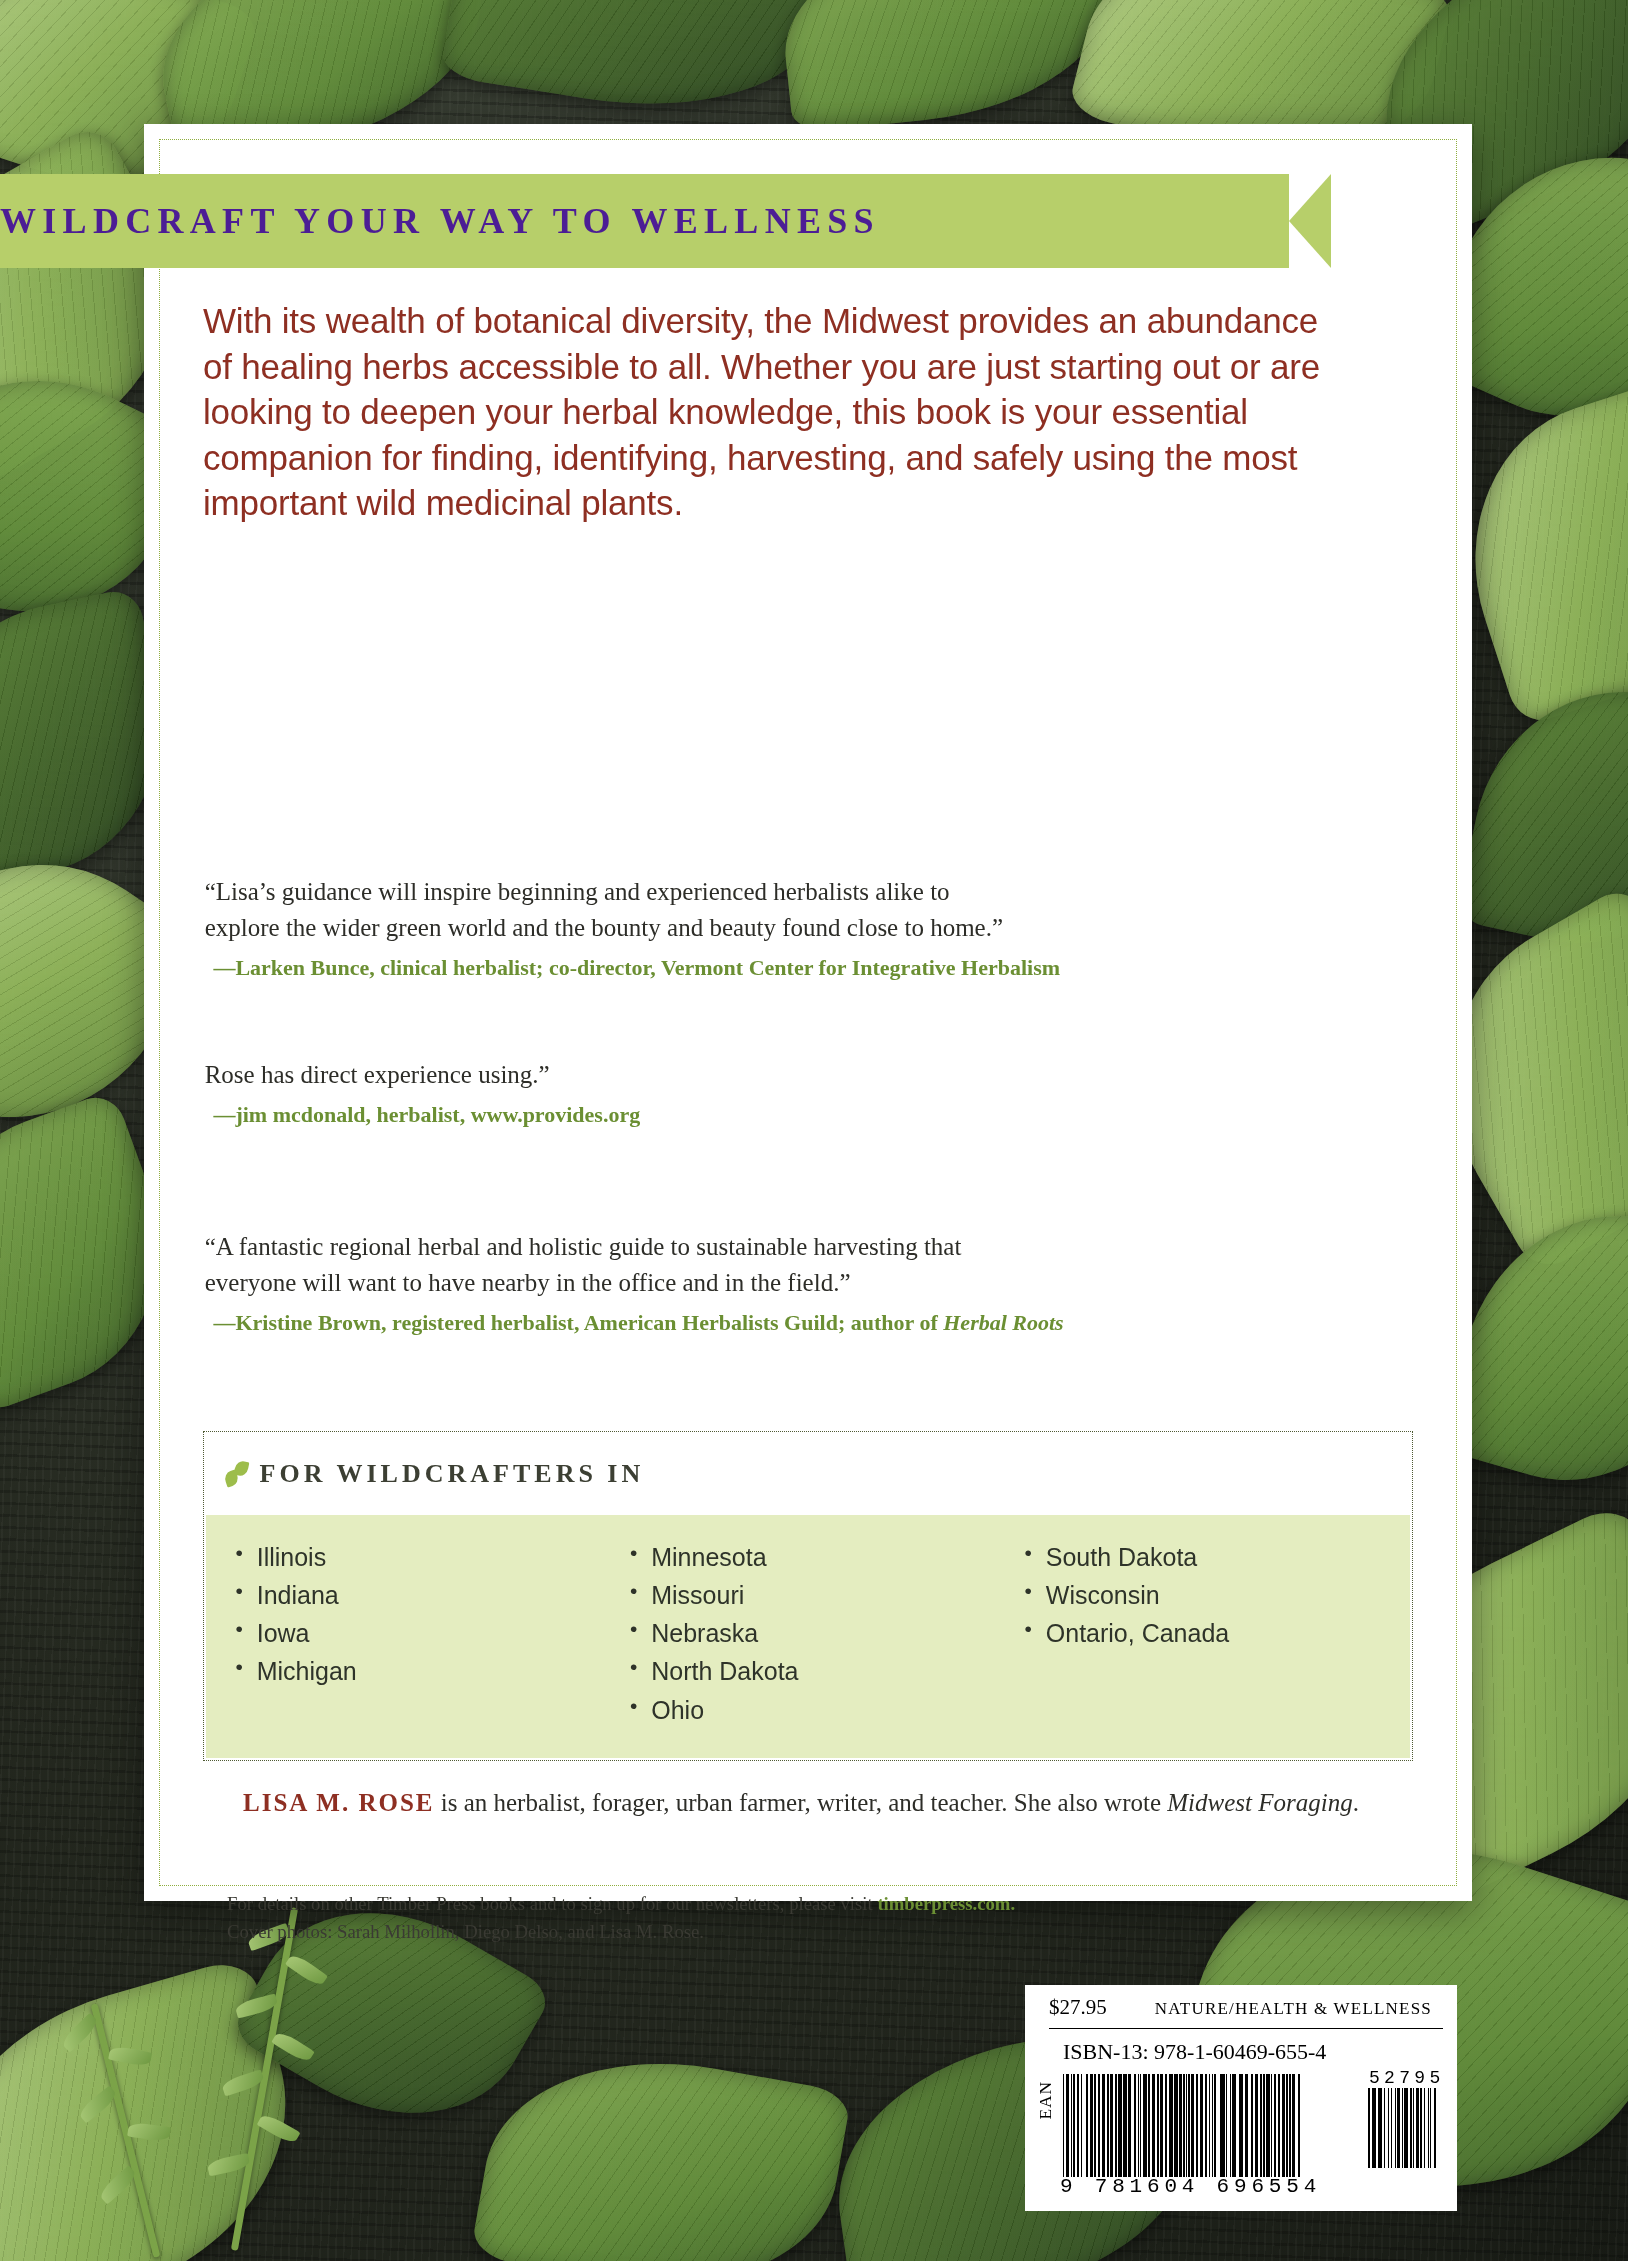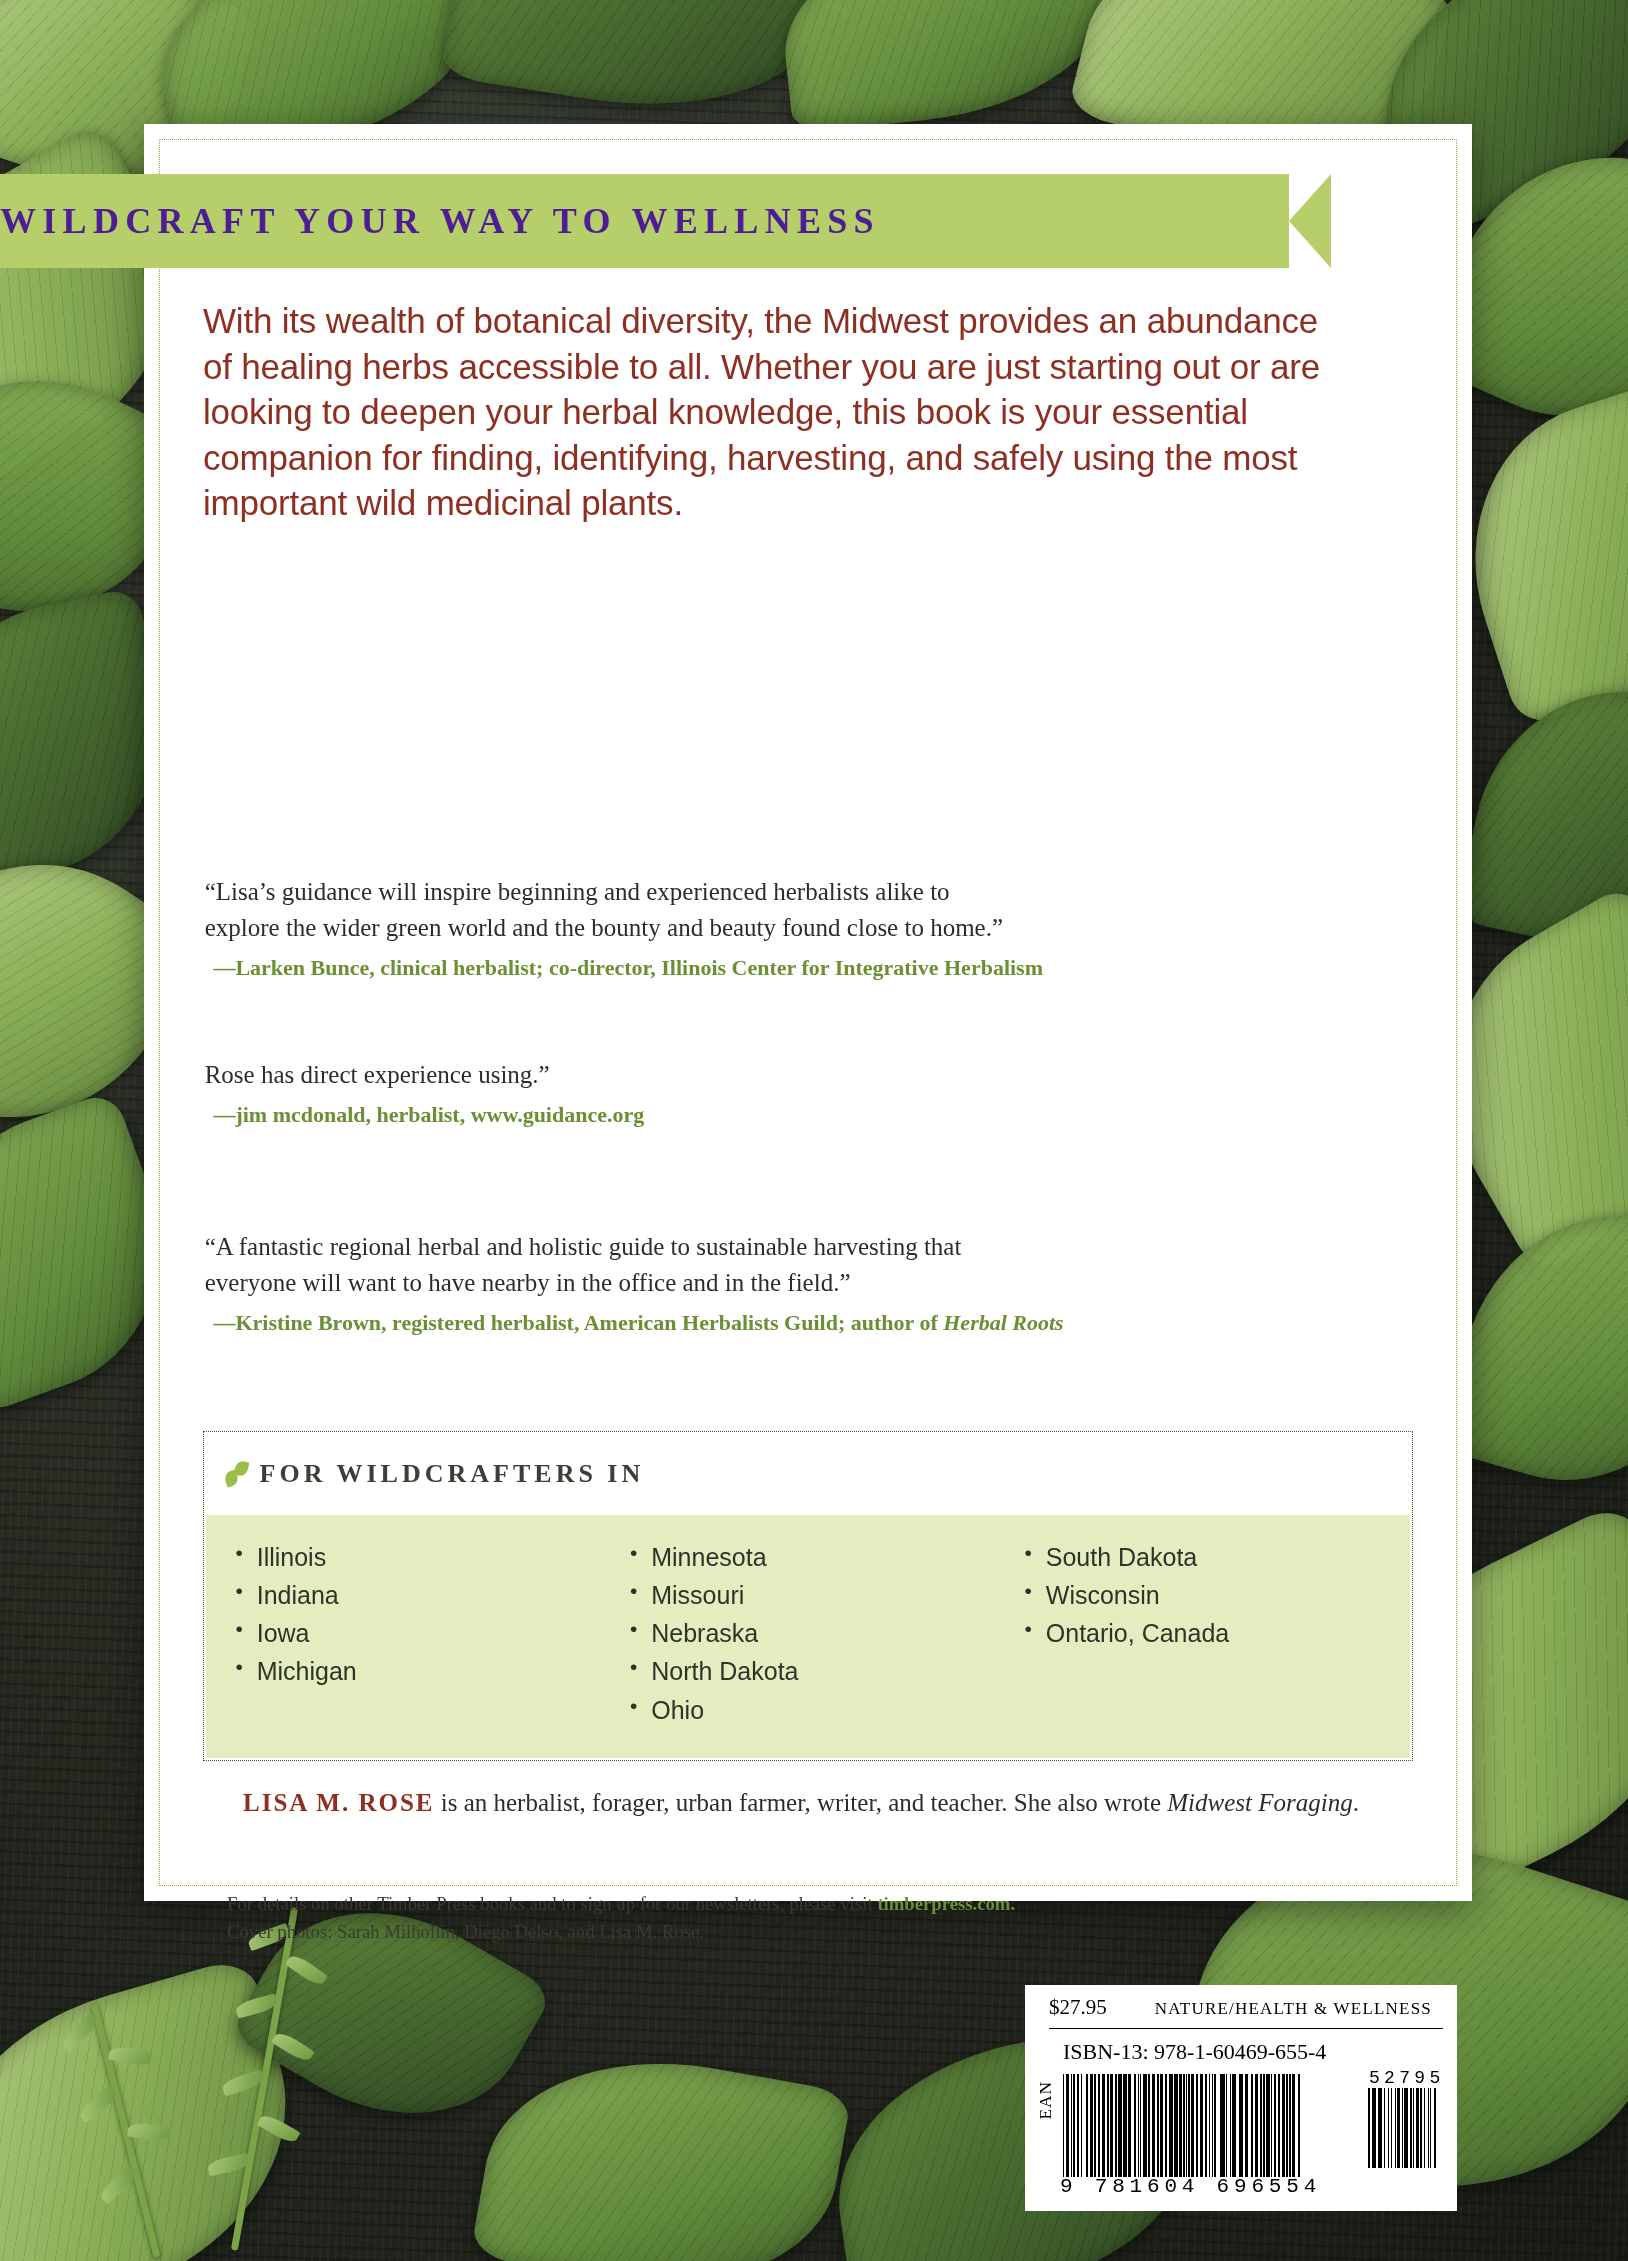--- a/index.html
+++ b/index.html
@@ -393,28 +393,28 @@
     <div class="notch"></div>
   </div>
 
   <div class="col" id="lede">With its wealth of botanical diversity, the Midwest provides an abundance of healing herbs accessible to all. Whether you are just starting out or are looking to deepen your herbal knowledge, this book is your essential companion for finding, identifying, harvesting, and safely using the most important wild medicinal plants.</div>
 
   <div class="col quote-block" id="q1">
     <div class="quote-text">
       <span class="hang">“Lisa’s guidance will inspire beginning and experienced herbalists alike to</span>
       <span class="hang">explore the wider green world and the bounty and beauty found close to home.”</span>
     </div>
-    <div class="quote-attr"><span>—Larken Bunce, clinical herbalist; co-director, Illinois Center for Integrative Herbalism</span><span class="ital"></span></div>
+    <div class="quote-attr"><span>—Larken Bunce, clinical herbalist; co-director, Vermont Center for Integrative Herbalism</span><span class="ital"></span></div>
   </div>
 
   <div class="col quote-block" id="q2">
     <div class="quote-text">
       <span class="hang">Rose has direct experience using.”</span>
     </div>
-    <div class="quote-attr"><span>—jim mcdonald, herbalist, www.guidance.org</span><span class="ital"></span></div>
+    <div class="quote-attr"><span>—jim mcdonald, herbalist, www.provides.org</span><span class="ital"></span></div>
   </div>
 
   <div class="col quote-block" id="q3">
     <div class="quote-text">
       <span class="hang">“A fantastic regional herbal and holistic guide to sustainable harvesting that</span>
       <span class="hang">everyone will want to have nearby in the office and in the field.”</span>
     </div>
     <div class="quote-attr"><span>—Kristine Brown, registered herbalist, American Herbalists Guild; author of </span><span class="ital">Herbal Roots</span></div>
   </div>
 

